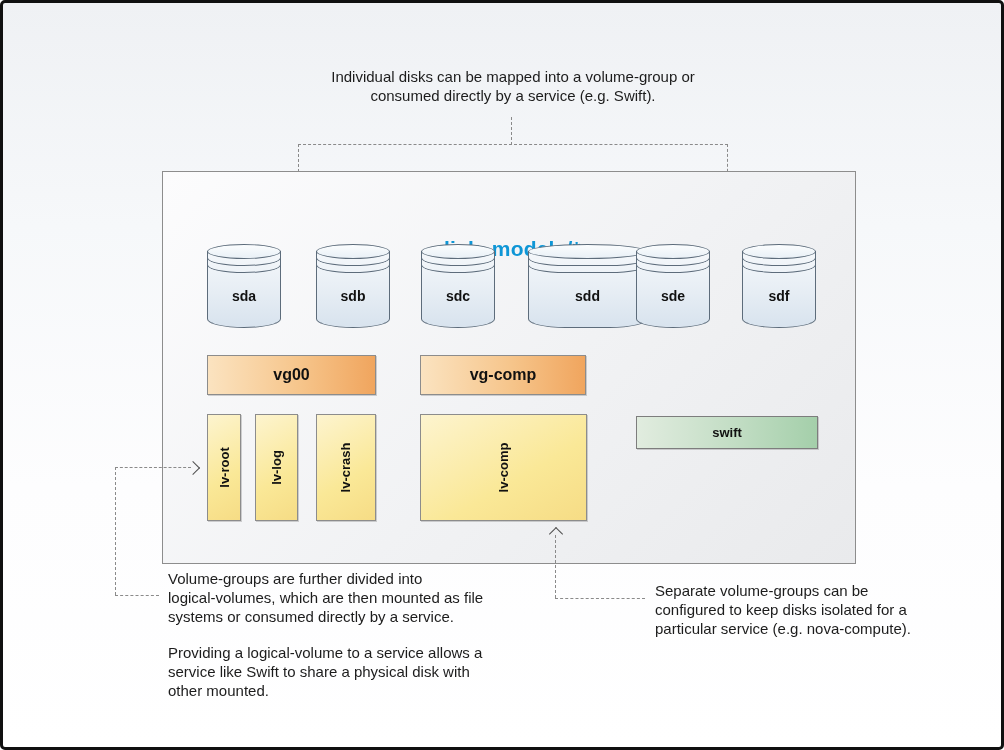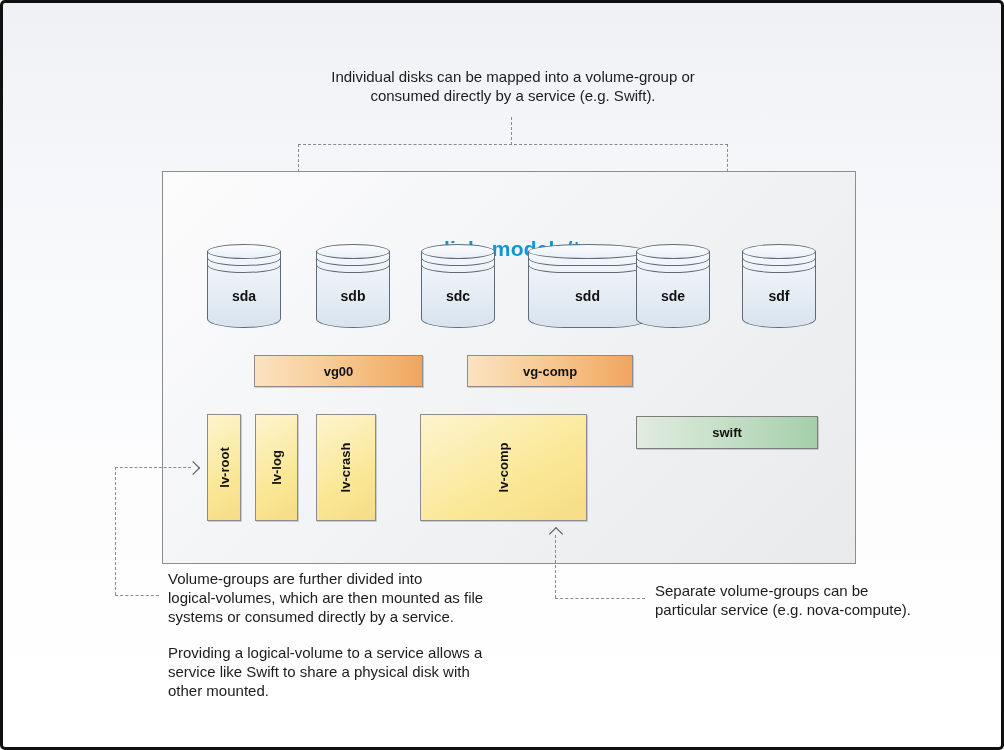--- a/index.html
+++ b/index.html
@@ -49,25 +49,25 @@
     position:absolute; left:0; right:0; top:0; height:15px; box-sizing:border-box;
     background:linear-gradient(180deg,#fbfdfe,#e9f0f6);
     border:1px solid #5d6c7b; border-radius:50%;
   }
   .cyl-label {
     position:absolute; left:0; top:44px; width:100%; text-align:center;
     font-size:14px; font-weight:600; color:#111;
   }
 
   .vg {
-    position:absolute; top:352px; height:32px; box-sizing:border-box;
+    position:absolute; top:352px; height:40px; box-sizing:border-box;
     border:1px solid #8c8c8c; box-shadow:1px 1px 0 rgba(130,130,130,.35);
     background:linear-gradient(90deg,#fbe3c0 0%, #f6c58b 55%, #f0a55e 100%);
     display:flex; align-items:center; justify-content:center;
-    font-size:13px; font-weight:600; color:#111;margin-left:47px;
+    font-size:16px; font-weight:600; color:#111;
   }
   .lv {
     position:absolute; top:411px; height:107px; box-sizing:border-box;
     border:1px solid #8c8c8c; box-shadow:1px 1px 0 rgba(130,130,130,.35);
     background:linear-gradient(150deg,#fdf4cf 0%, #fae897 60%, #f6dc85 100%);
     display:flex; align-items:center; justify-content:center;
   }
   .lv span {
     transform:rotate(-90deg); white-space:nowrap;
     font-size:13px; font-weight:600; color:#111;
@@ -179,16 +179,17 @@
     </div>
     <div class="para">
       <div>Providing a logical-volume to a service allows a</div>
       <div>service like Swift to share a physical disk with</div>
       <div>other mounted.</div>
     </div>
   </div>
 
   <div class="note" style="left:652px; top:578px; width:310px;">
     <div>Separate volume-groups can be</div>
+    <div>configured to keep disks isolated for a</div>
     <div>particular service (e.g. nova-compute).</div>
   </div>
 
 </div>
 
 </body></html>

